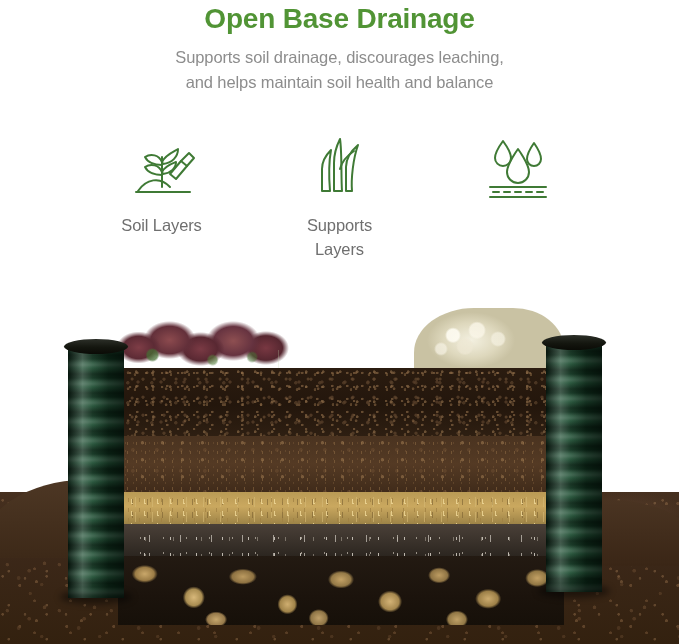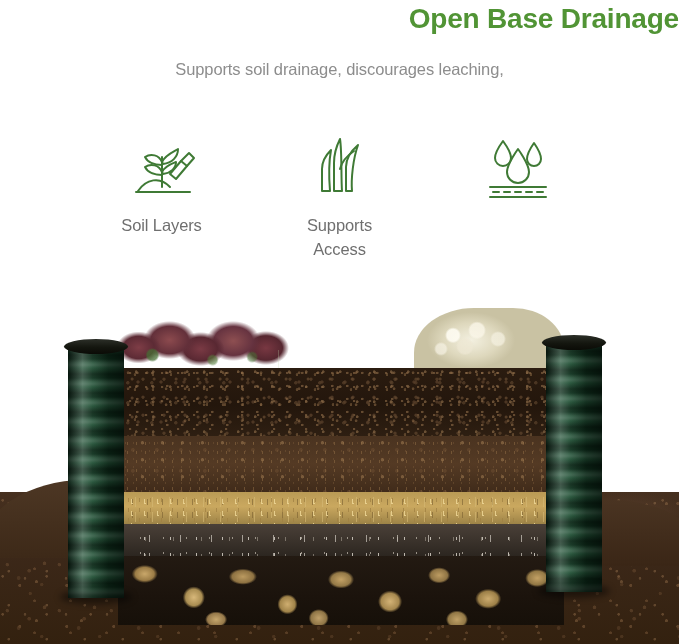--- a/index.html
+++ b/index.html
@@ -16,24 +16,23 @@
   }
 
   
   .header { position: absolute; top: 0; left: 0; width: 679px; text-align: center; }
   .title {
     margin: 0; padding-top: 2px;
     font-size: 28px; font-weight: bold;
     letter-spacing: -0.2px;
     color: #519435;
     line-height: 34px;
-    text-align: right;
   }
   .subtitle {
-    margin: 12px; padding-top: 9px;
+    margin: 0; padding-top: 9px;
     font-size: 16.5px; font-weight: 400;
     color: #8d8d8d; line-height: 25px;
     letter-spacing: -0.1px;
   }
   .subtitle span { display: block; }
 
   
   .features {
     position: absolute; top: 132px; left: 0;
     width: 679px; height: 130px;
@@ -283,20 +282,21 @@
     border-radius: 50%; background: rgba(0,0,0,.45); filter: blur(3px);
   }
 </style>
 </head>
 <body>
 
 <div class="header">
   <h1 class="title">Open Base Drainage</h1>
   <p class="subtitle">
     <span>Supports soil drainage, discourages leaching,</span>
+    <span>and helps maintain soil health and balance</span>
   </p>
 </div>
 
 <div class="features">
 
   <div class="feature">
     <div class="feature-icon">
       <svg width="72" height="66" viewBox="0 0 72 66" fill="none" stroke="#3f7a35" stroke-width="2" stroke-linecap="round" stroke-linejoin="round">
         <path d="M36 52 V22"></path>
         <path d="M36 30 C30 30 22 28 19 22 C25 18 33 20 36 27 Z"></path>
@@ -318,21 +318,21 @@
     <div class="feature-icon">
       <svg width="72" height="66" viewBox="0 0 72 66" fill="none" stroke="#3f7a35" stroke-width="2" stroke-linecap="round" stroke-linejoin="round">
         <path d="M18 56 V34 C18 26 22 20 27 15 C25 26 25 44 26 56 Z"></path>
         <path d="M30 56 V28 C30 18 33 10 36 4 C38 16 37 42 38 56 Z"></path>
         <path d="M42 56 V32 C42 24 47 16 54 10 C49 24 47 44 48 56 Z"></path>
         <path d="M36 34 C38 26 44 20 50 16"></path>
       </svg>
     </div>
     <div class="feature-label">
       <span>Supports</span>
-      <span>Access</span>
+      <span>Layers</span>
     </div>
   </div>
 
   <div class="feature">
     <div class="feature-icon">
       <svg width="72" height="66" viewBox="0 0 72 66" fill="none" stroke="#3f7a35" stroke-width="2" stroke-linecap="round" stroke-linejoin="round">
         <path d="M21 6 C21 6 13 17 13 23 A8 8 0 0 0 29 23 C29 17 21 6 21 6 Z"></path>
         <path d="M36 14 C36 14 25 29 25 37 A11 11 0 0 0 47 37 C47 29 36 14 36 14 Z"></path>
         <path d="M52 8 C52 8 45 18 45 24 A7 7 0 0 0 59 24 C59 18 52 8 52 8 Z"></path>
         <path d="M8 52 H64"></path>

